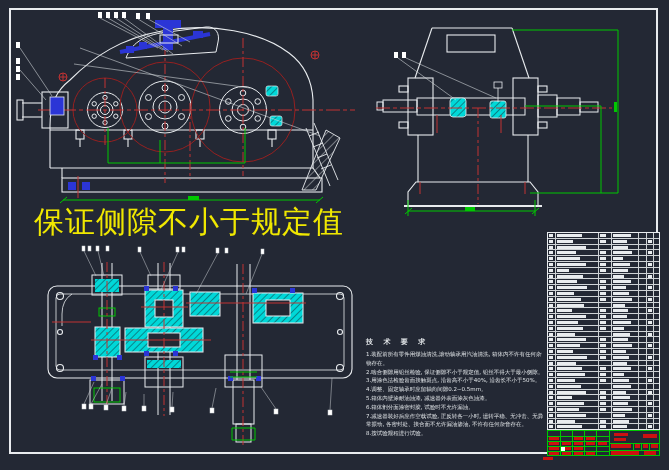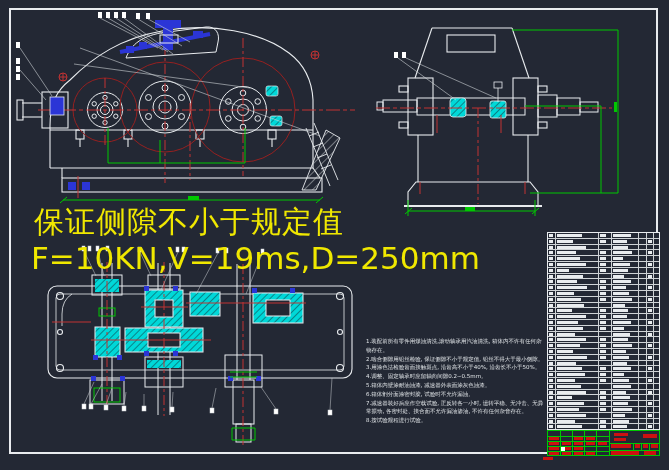--- a/index.html
+++ b/index.html
@@ -367,23 +367,23 @@
         <rect x="86" y="164" width="4" height="5"></rect>
       <rect x="106" y="164" width="4" height="5"></rect>
         <rect x="134" y="165" width="4" height="5"></rect>
       <rect x="174" y="166" width="4" height="5"></rect>
         <rect x="238" y="167" width="4" height="5"></rect>
       <rect x="292" y="168" width="4" height="5"></rect>
     </g>
   </svg>
 
   <div class="yel1">保证侧隙不小于规定值</div>
-  <div class="yel2">F=10KN,V=19ms,D=250mm</div>
 
   <div class="tech">
+    <div class="hd">技 术 要 求</div>
     <div id="tn-list">
         <div class="it">1.装配前所有零件用煤油清洗,滚动轴承用汽油清洗, 箱体内不许有任何杂物存在。</div>
         <div class="it">2.啮合侧隙用铅丝检验, 保证侧隙不小于规定值, 铅丝不得大于最小侧隙。</div>
         <div class="it">3.用涂色法检验齿面接触斑点, 沿齿高不小于40%, 沿齿长不小于50%。</div>
         <div class="it">4.调整、固定轴承时应留轴向间隙0.2~0.5mm。</div>
         <div class="it">5.箱体内壁涂耐油油漆, 减速器外表面涂灰色油漆。</div>
         <div class="it">6.箱体剖分面涂密封胶, 试验时不允许漏油。</div>
         <div class="it">7.减速器装好后应作空载试验, 正反转各一小时, 运转平稳、无冲击、无异常振动, 各密封处、接合面不允许漏油渗油, 不许有任何杂音存在。</div>
         <div class="it">8.按试验规程进行试验。</div>
       </div>

